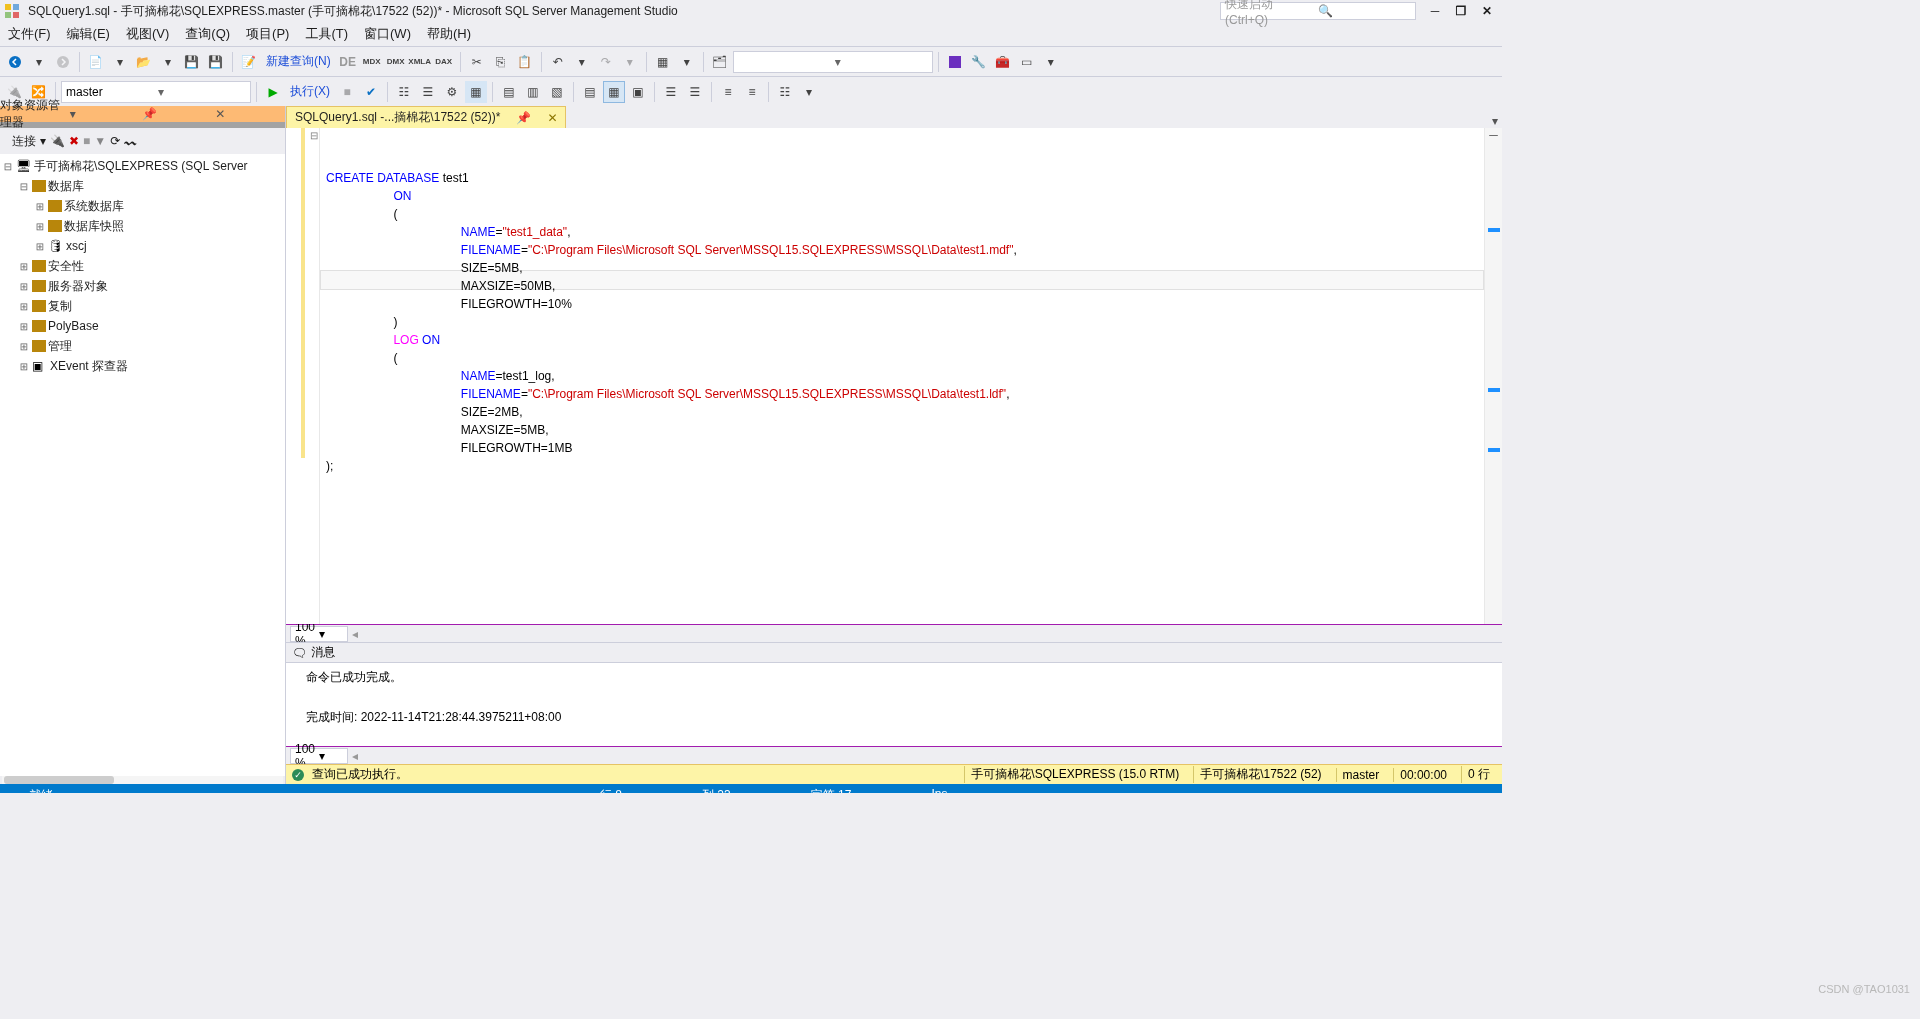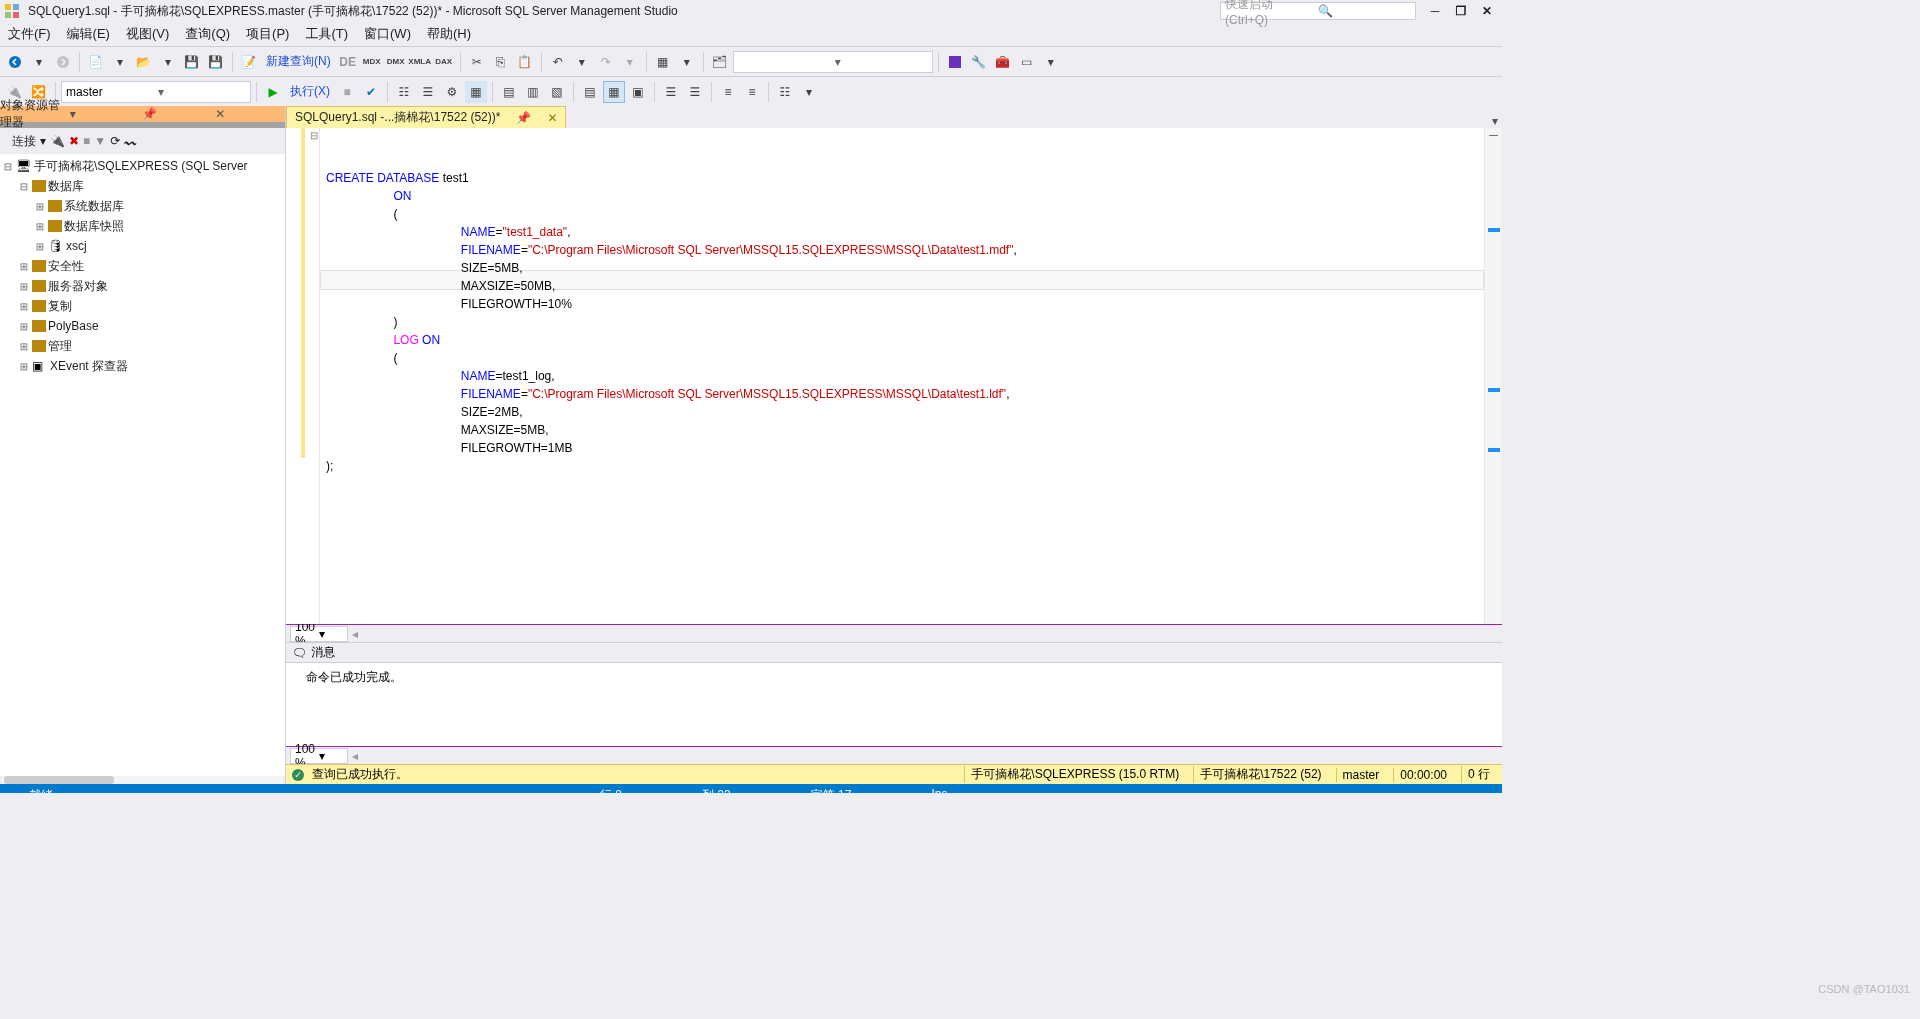--- a/index.html
+++ b/index.html
@@ -329,20 +329,21 @@
       <span style="color:#999">◂</span>
     </div>
 
     <div class="msg-tab">
       <span>🗨</span>
       <span>消息</span>
     </div>
     <div class="msg-body">
       <div style="padding-left:10px">命令已成功完成。</div>
       <div style="height:20px"></div>
+      <div style="padding-left:10px">完成时间: 2022-11-14T21:28:44.3975211+08:00</div>
     </div>
     <div class="zoom">
       <div class="combo">
           <span>100 %</span>
           <span class="dd">▾</span>
         </div>
       <span style="color:#999">◂</span>
     </div>
 
     <div class="status-success">

